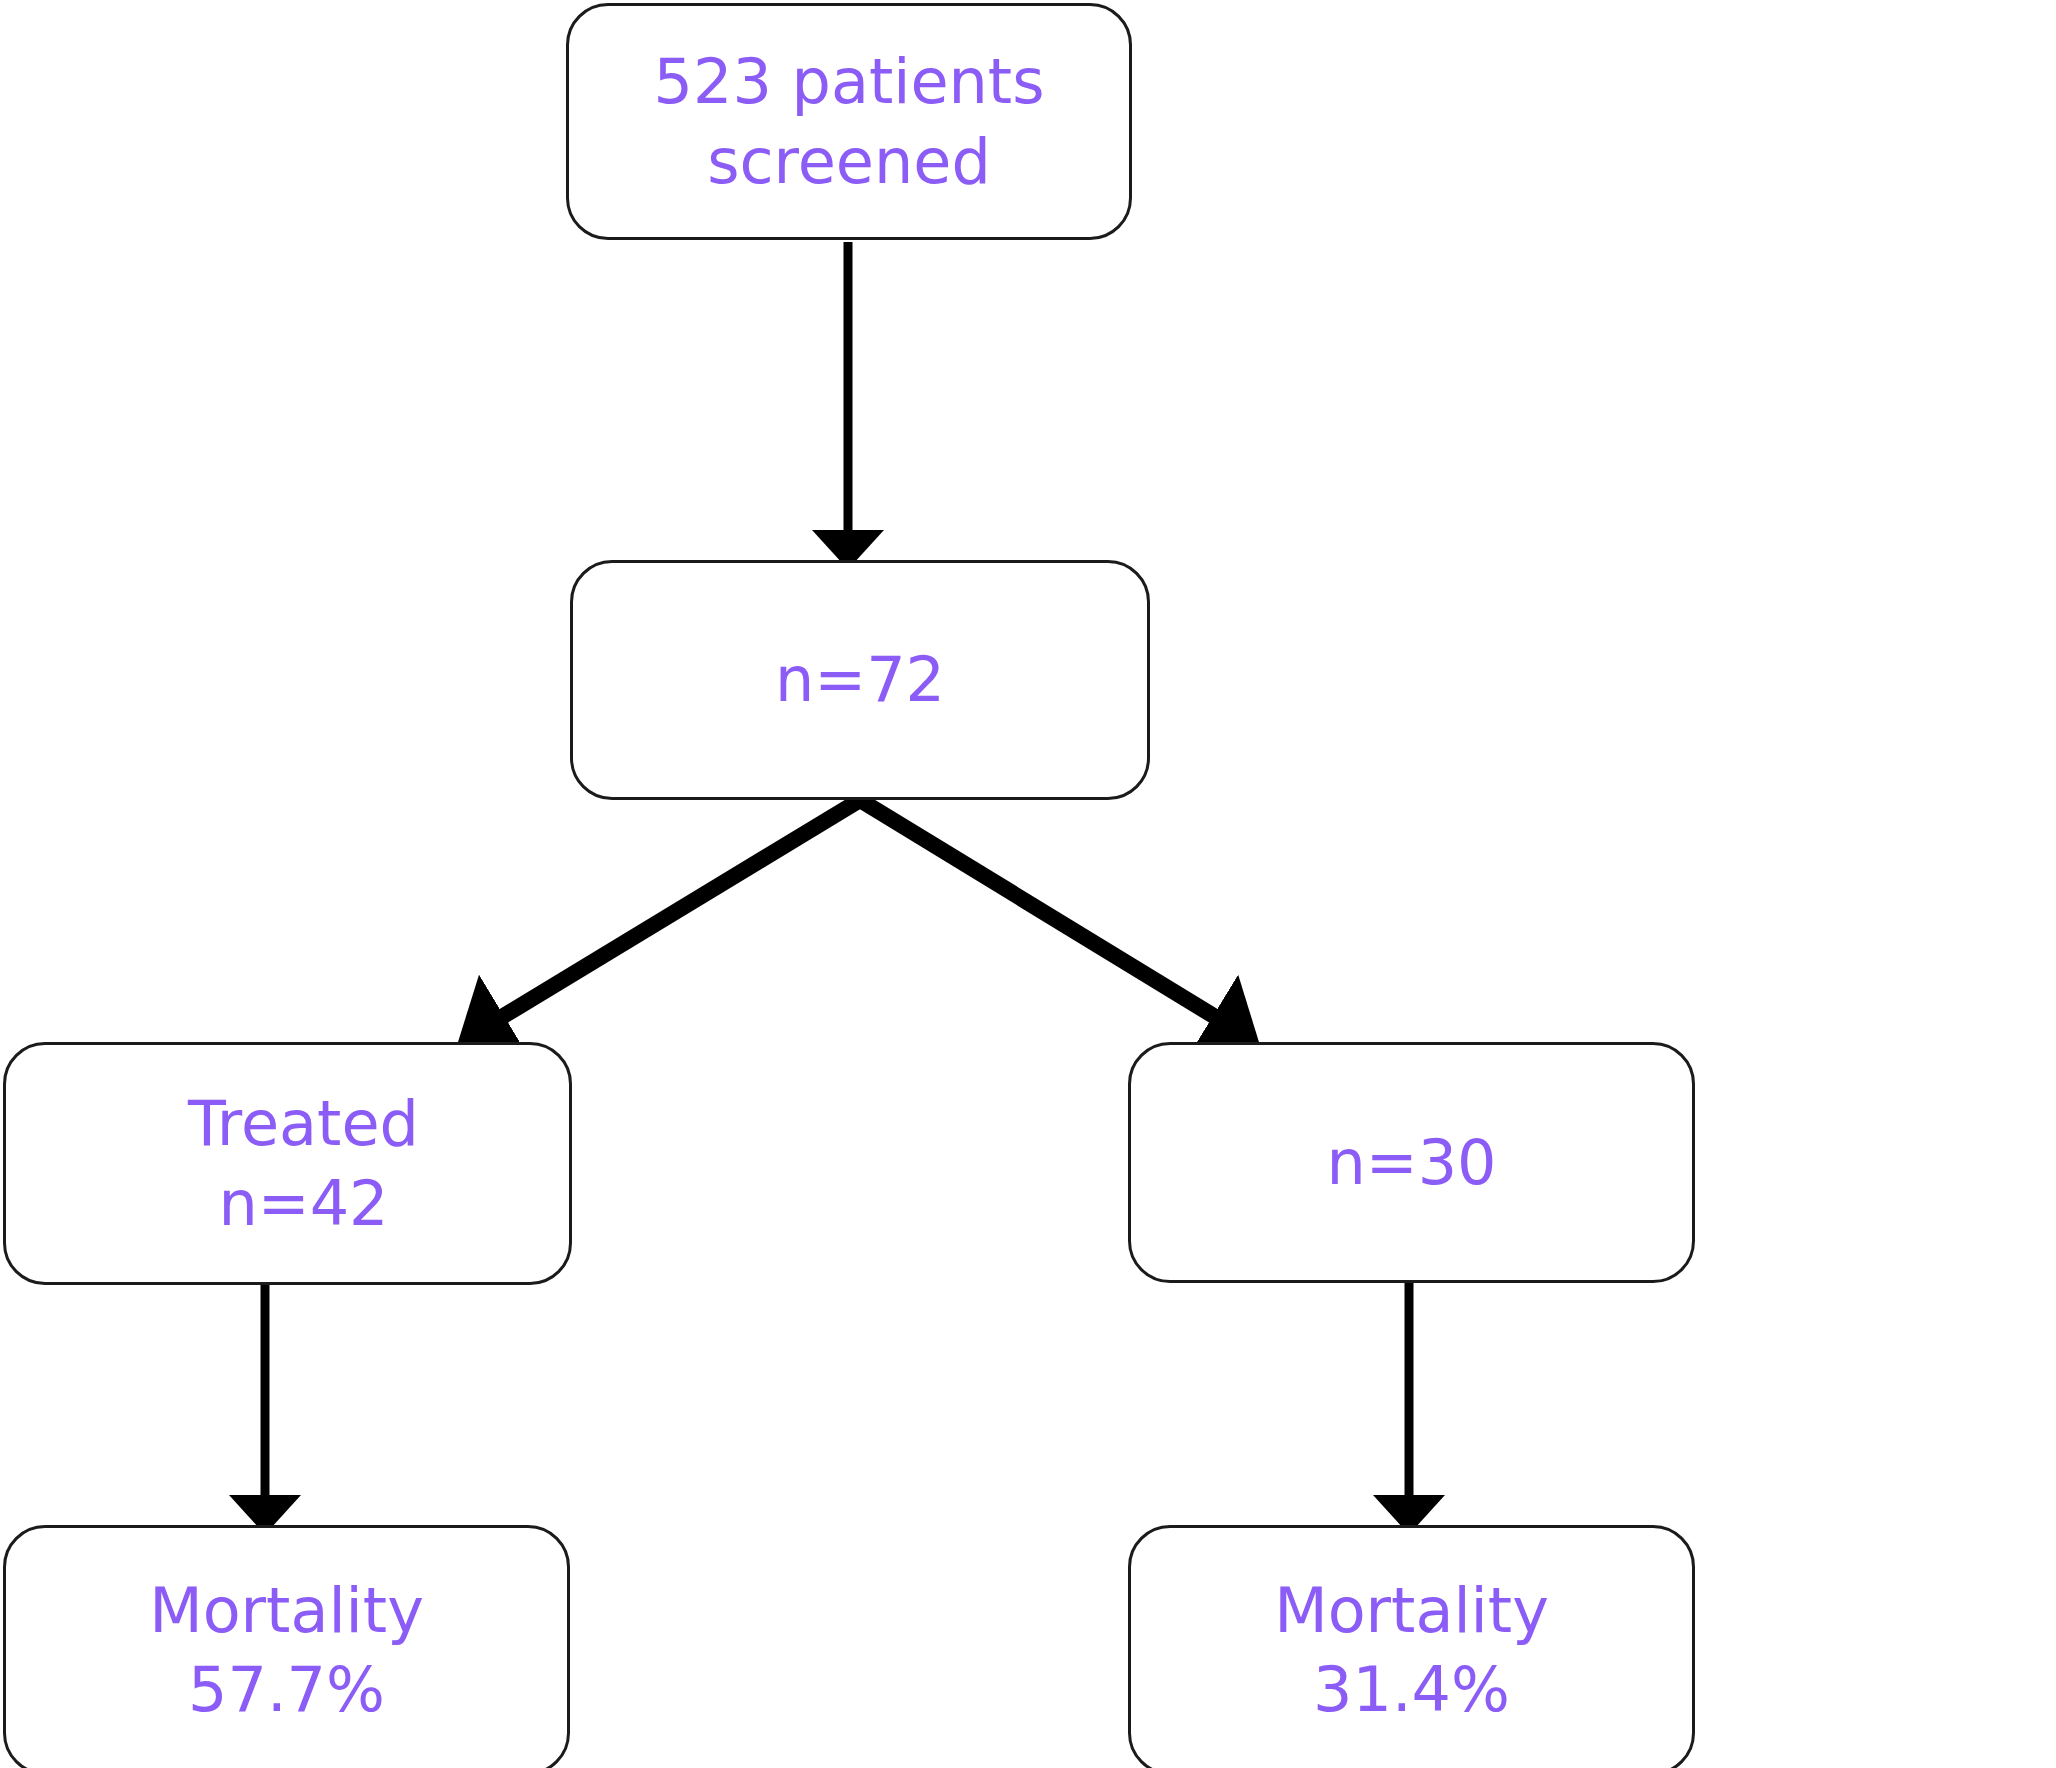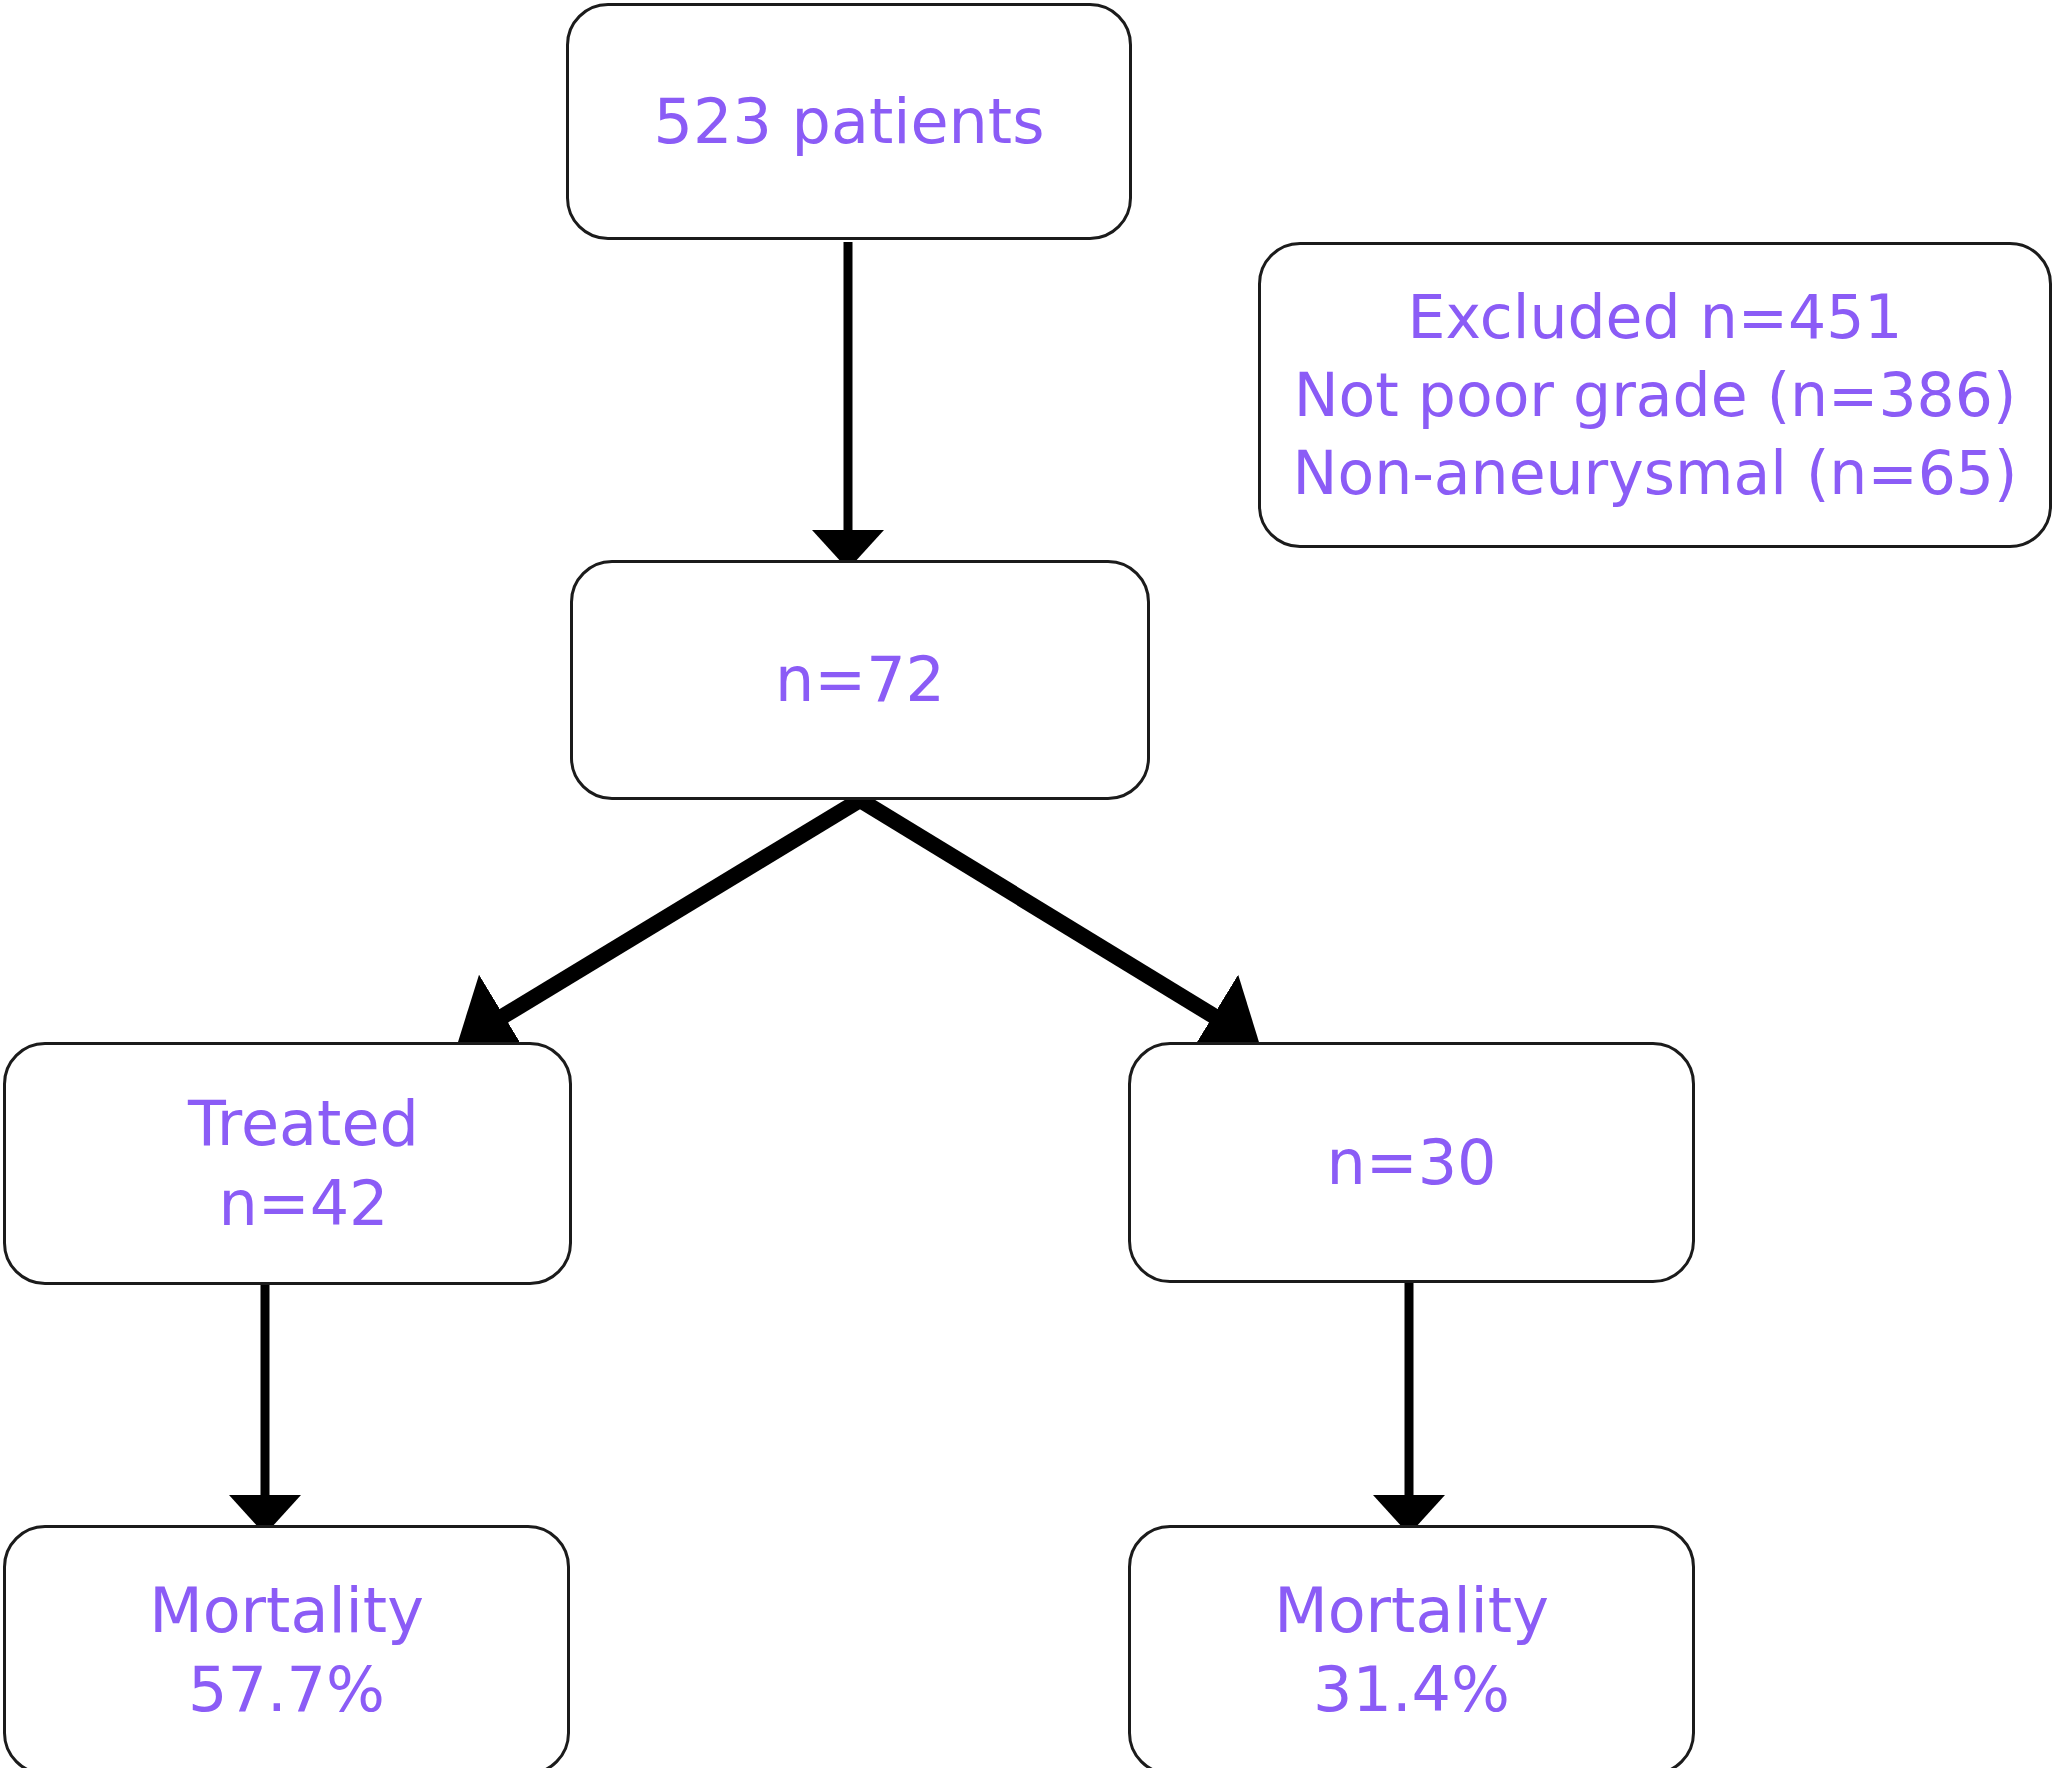--- a/index.html
+++ b/index.html
@@ -79,27 +79,23 @@
 
     <line x1="860" y1="800" x2="1235" y2="1029" stroke="#000000" stroke-width="16" marker-end="url(#arrowhead-d)"></line>
 
     <line x1="265" y1="1285" x2="265" y2="1513" stroke="#000000" stroke-width="9" marker-end="url(#arrowhead-v)"></line>
 
     <line x1="1409" y1="1283" x2="1409" y2="1513" stroke="#000000" stroke-width="9" marker-end="url(#arrowhead-v)"></line>
   </svg>
 
   <div class="node" id="node-screened">
     <span class="line">523 patients</span>
+    <span class="line">screened</span>
   </div>
 
-  <div class="node" id="node-excluded">
-    <span class="line">Excluded n=451</span>
-    <span class="line">Not poor grade (n=386)</span>
-    <span class="line">Non-aneurysmal (n=65)</span>
-  </div>
 
   <div class="node" id="node-enrolled">
     <span class="line">n=72</span>
   </div>
 
   <div class="node" id="node-treated">
     <span class="line">Treated</span>
     <span class="line">n=42</span>
   </div>
 

